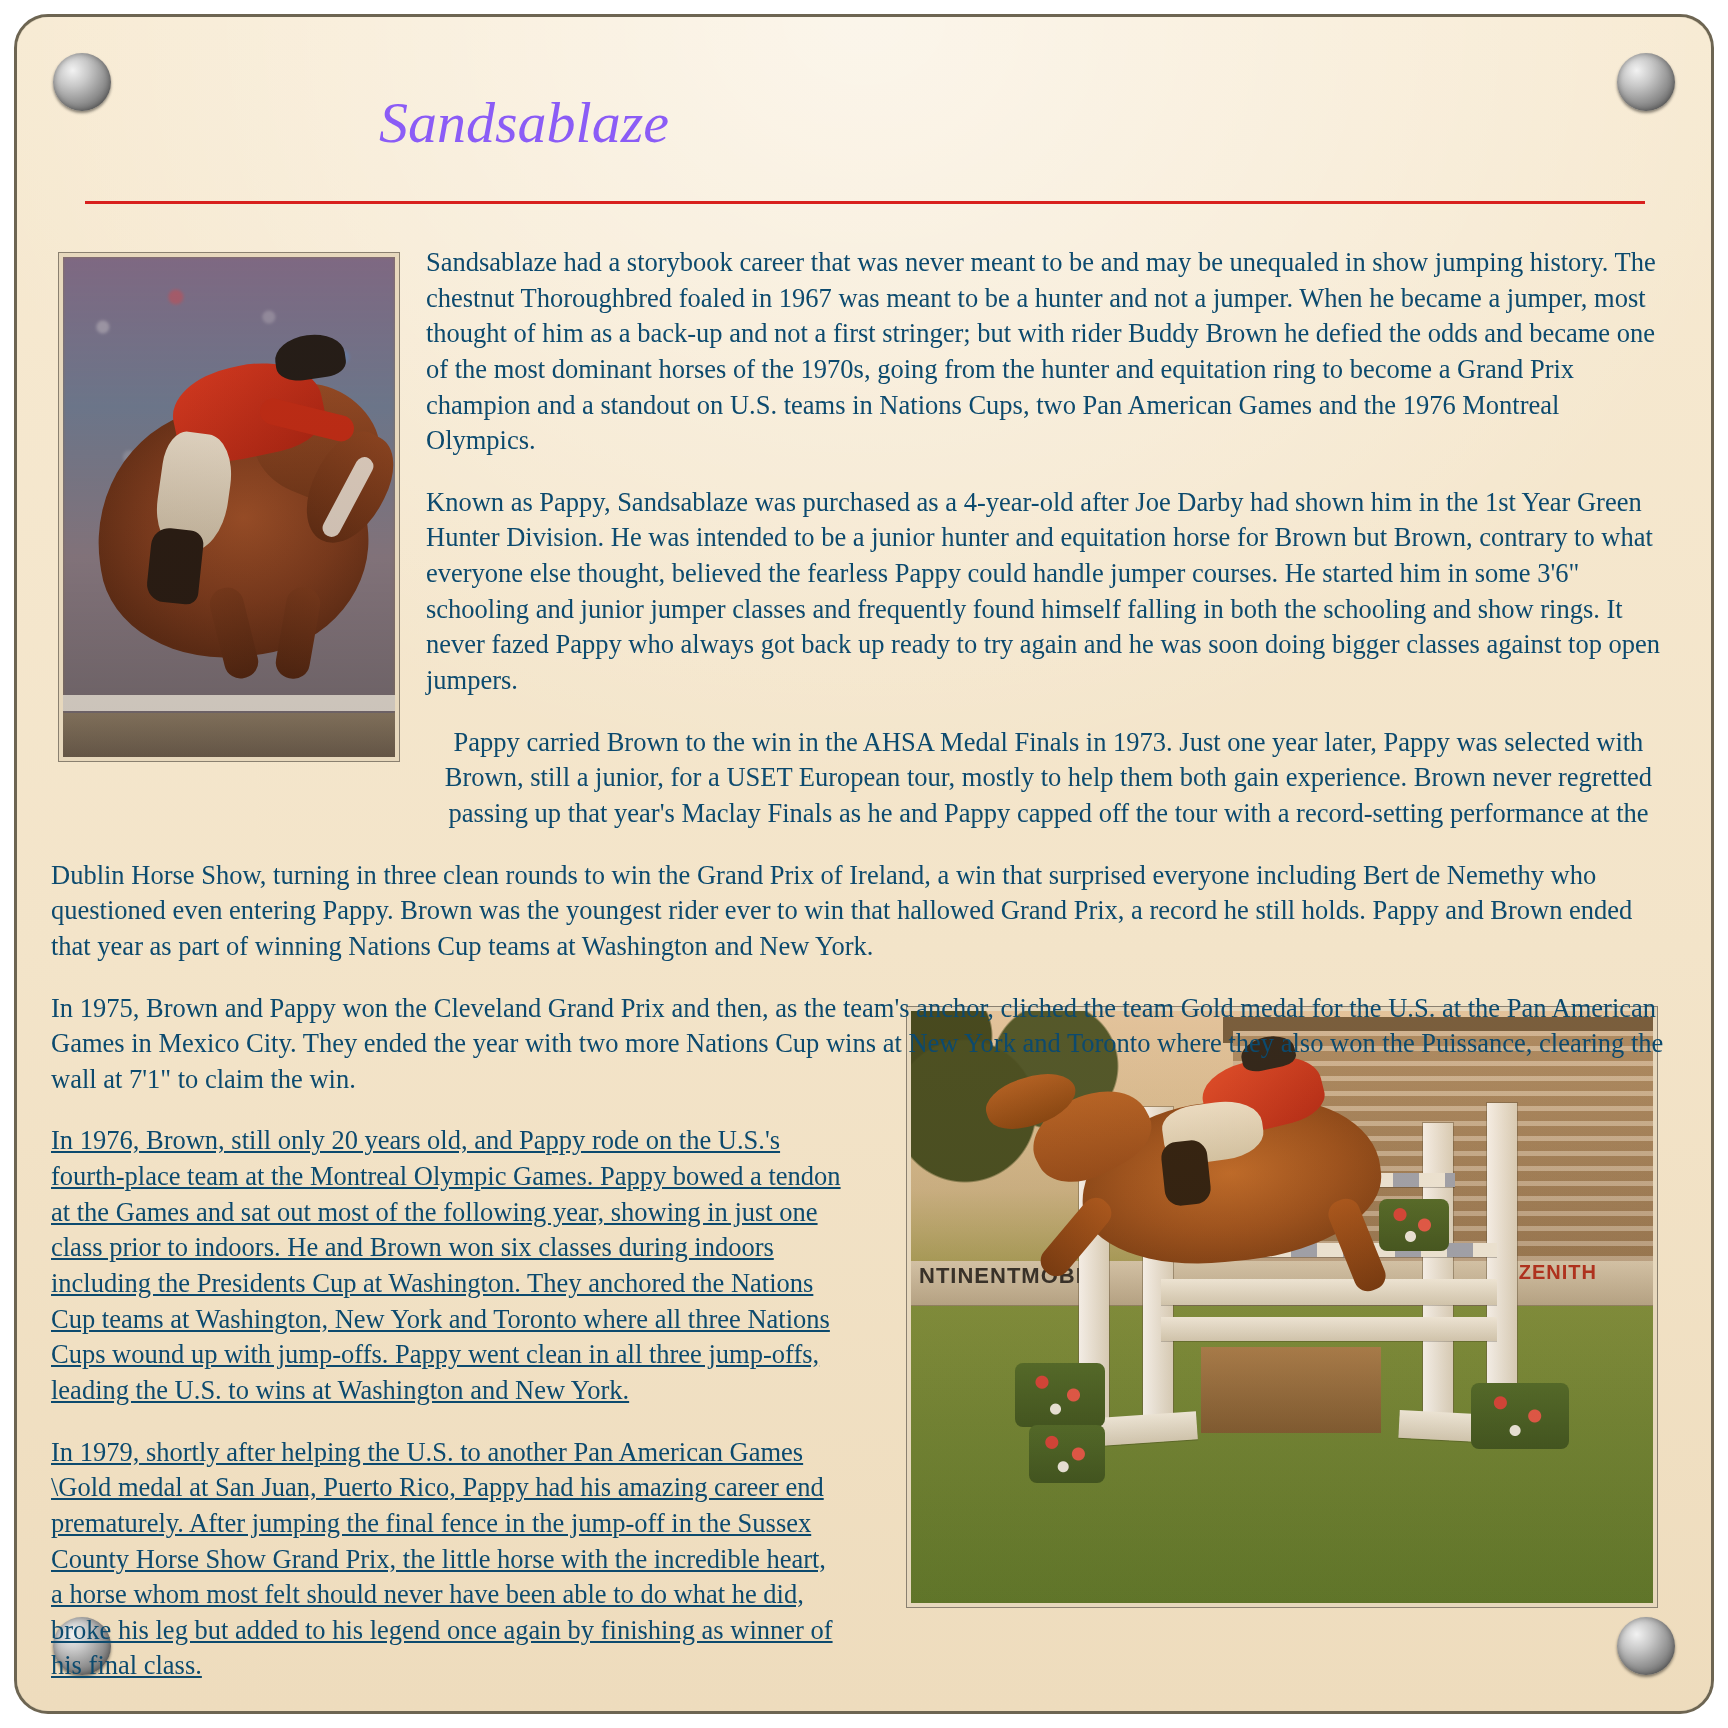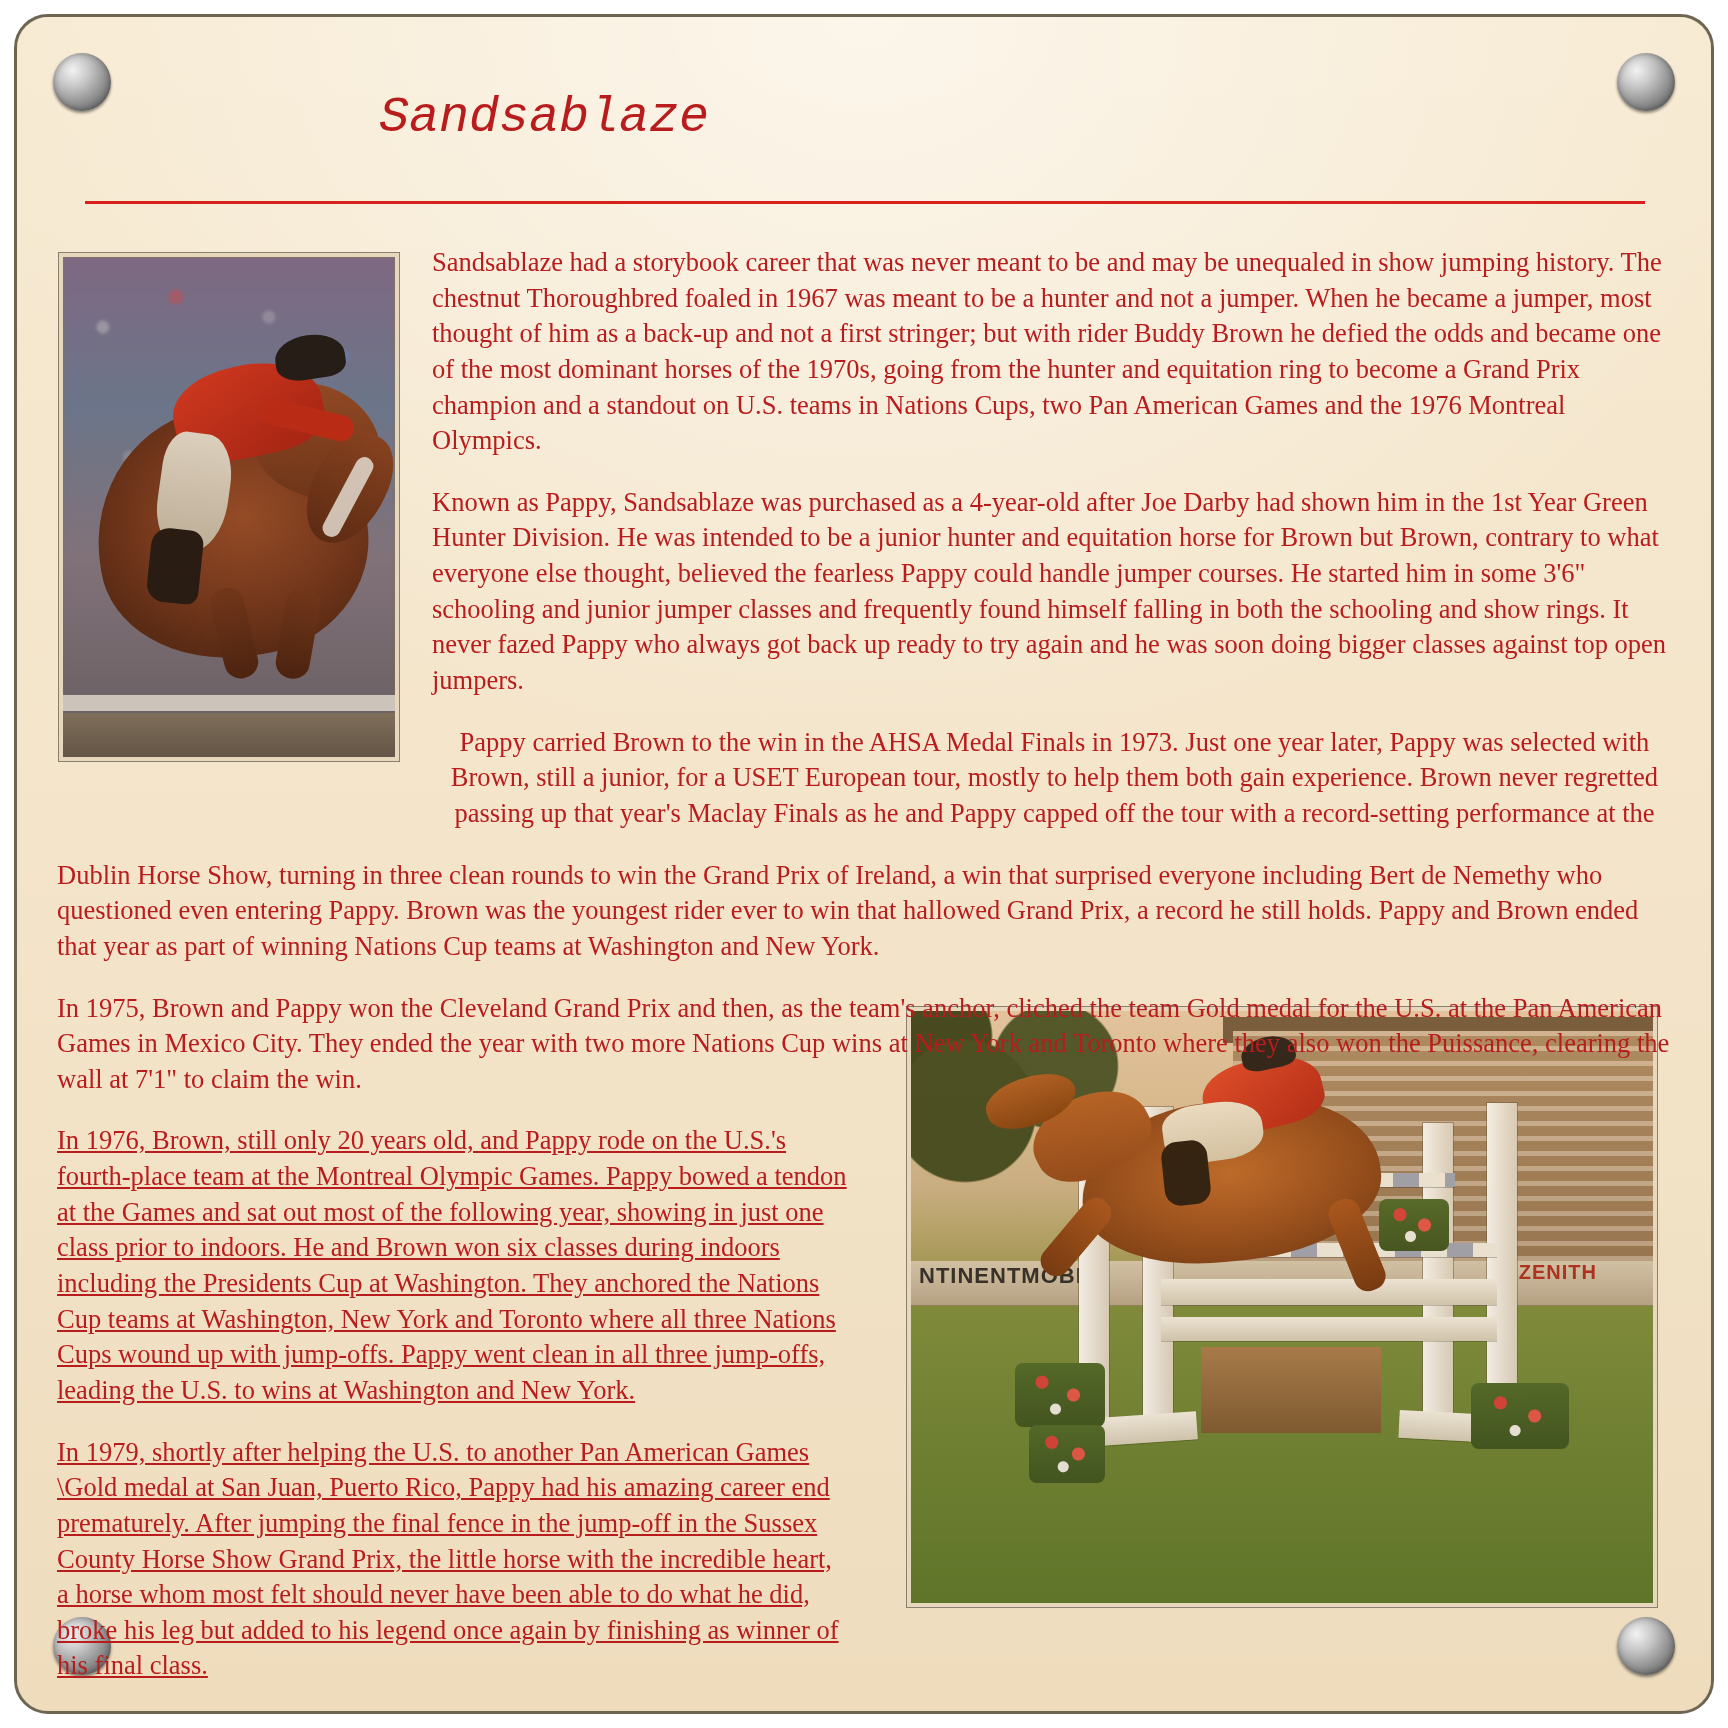--- a/index.html
+++ b/index.html
@@ -66,24 +66,24 @@
     top: -10px;
     font-size: 96px;
     color: #e01b18;
     font-family: "Liberation Serif", serif;
     letter-spacing: 1px;
   }
   .hdr-title {
     position: absolute;
     left: 300px;
     top: 14px;
-    font-size: 50px;
-    color: #b91c1c;
+    font-size: 58px;
+    color: #8b5cf6;
     font-style: italic;
-    font-family: Liberation Mono, monospace;
+    font-family: Liberation Serif, serif;
   }
   .hdr-rule {
     position: absolute;
     left: 6px;
     top: 126px;
     width: 1560px;
     height: 3px;
     background: #d8201d;
   }
 
@@ -357,26 +357,26 @@
   }
   .p2-sepia {
     position: absolute; inset: 0;
     background: linear-gradient(180deg, rgba(190,120,40,0.14), rgba(110,70,20,0.10));
     pointer-events: none;
   }
 
   
   .body-text {
     position: absolute;
-    left: 40px;
+    left: 34px;
     top: 228px;
     width: 1620px;
     font-size: 26.5px;
     line-height: 1.345;
-    color: #b91c1c;
+    color: #0c4a6e;
     text-align: left;
   }
   .para {
     margin: 0 0 26px 0;
   }
   
   .indent-right {
     margin-left: 375px;
   }
   .flowed {

